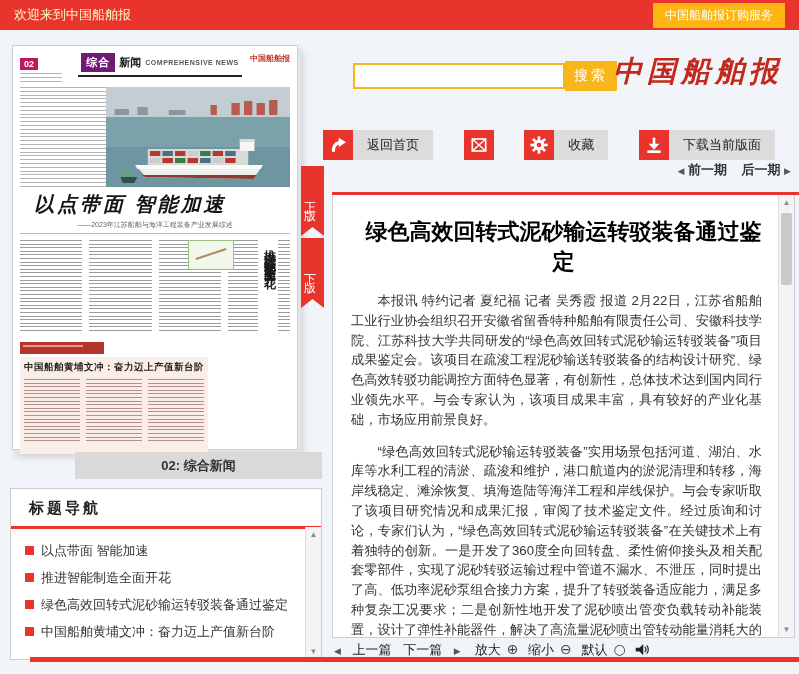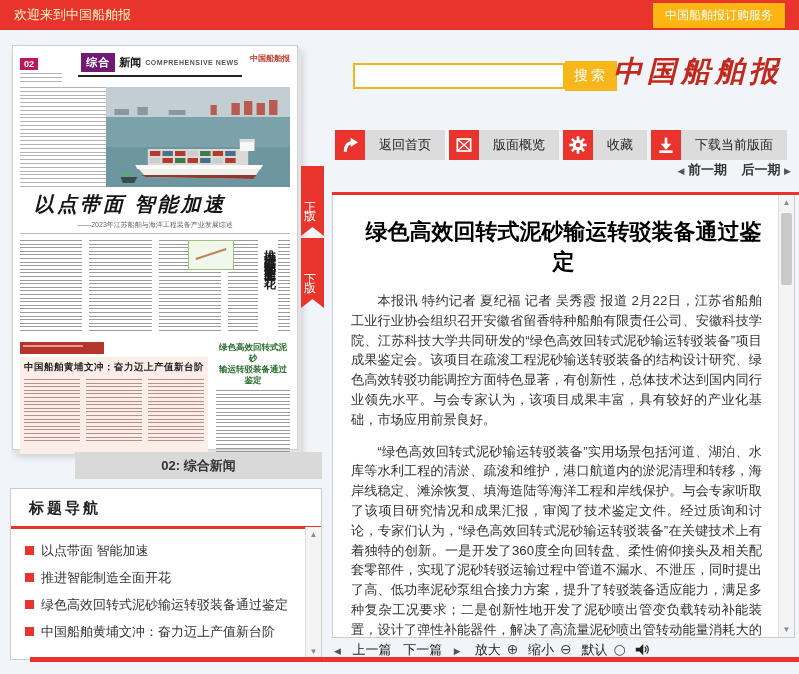--- a/index.html
+++ b/index.html
@@ -64,21 +64,21 @@
     clip-path:polygon(0 0,100% 0,100% 100%,50% calc(100% - 9px),0 100%);height:70px;}
   .ptab+.ptab{margin-top:2px;}
   
   .search-row{position:absolute;left:353px;top:60px;display:flex;align-items:center;height:32px;}
   .search-input{width:196px;height:22px;border:2px solid #f3b71c;outline:none;padding:0 6px;font-size:13px;}
   .search-btn{width:52px;height:30px;background:#f7b71a;border:none;color:#fff;font-size:14px;
     letter-spacing:3px;cursor:pointer;font-family:inherit;}
   .brand-logo{position:absolute;right:16px;top:52px;font-size:29px;color:#c2281c;font-weight:bold;
     font-style:italic;font-family:"DejaVu Serif",serif;letter-spacing:5px;}
   
-  .toolbar{position:absolute;left:335px;top:130px;width:452px;display:flex;justify-content:space-between;}
+  .toolbar{position:absolute;left:323px;top:130px;width:452px;display:flex;justify-content:space-between;}
   .tool{display:flex;cursor:pointer;}
   .tool .ticon{width:30px;height:30px;background:#e8342c;display:flex;align-items:center;justify-content:center;}
   .tool .tlabel{height:30px;line-height:30px;background:#dcdcdc;color:#222;font-size:13px;padding:0 14px;}
   
   .issue-nav{position:absolute;right:8px;top:161px;font-size:13px;color:#333;font-weight:bold;}
   .issue-nav .arr{font-size:9px;color:#555;}
   .issue-nav span{cursor:pointer;}
   .red-rule{position:absolute;left:332px;top:192px;width:467px;height:3px;background:#e8342c;}
   
   .article-panel{position:absolute;left:332px;top:195px;width:463px;height:443px;background:#fff;
@@ -193,25 +193,20 @@
       <div class="np-redlabel"></div>
       <div class="np-pinkpanel">
         <div class="np-bottom-headline">中国船舶黄埔文冲：奋力迈上产值新台阶</div>
         <div class="np-pinkcols">
           <div class="textlines pink"></div>
           <div class="textlines pink"></div>
           <div class="textlines pink"></div>
         </div>
       </div>
     </div>
-    <div class="np-bottom-right">
-      <div class="np-greentitle">绿色高效回转式泥砂</div>
-      <div class="np-greentitle">输运转驳装备通过鉴定</div>
-      <div class="np-rightlines textlines"></div>
-    </div>
   </div>
 </div>
 
 <div class="np-caption">02: 综合新闻</div>
 
 <div class="page-tabs">
   <div class="ptab">上一版</div>
   <div class="ptab">下一版</div>
 </div>
 
@@ -231,21 +226,20 @@
     </span>
     <span class="tlabel">返回首页</span>
   </div>
   <div class="tool">
     <span class="ticon">
       <svg width="20" height="20" viewBox="0 0 30 30">
           <rect x="5" y="6" width="20" height="18" fill="none" stroke="#fff" stroke-width="2.5"></rect>
           <path d="M5 6l20 18M25 6L5 24" stroke="#fff" stroke-width="2"></path>
         </svg>
     </span>
-    <span class="tlabel">版面概览</span>
   </div>
   <div class="tool">
     <span class="ticon">
       <svg width="20" height="20" viewBox="0 0 30 30">
         <g fill="#fff">
           <rect x="13" y="2" width="4" height="26"></rect>
           <rect x="13" y="2" width="4" height="26" transform="rotate(45 15 15)"></rect>
           <rect x="13" y="2" width="4" height="26" transform="rotate(90 15 15)"></rect>
           <rect x="13" y="2" width="4" height="26" transform="rotate(135 15 15)"></rect>
           <circle cx="15" cy="15" r="8"></circle>

